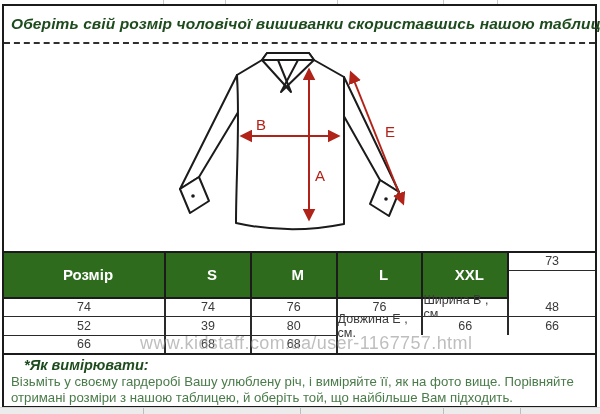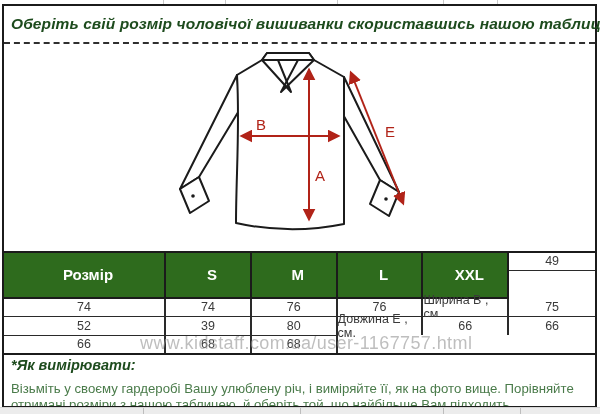--- a/index.html
+++ b/index.html
@@ -55,24 +55,24 @@
     border-right:2px solid #2a2a2a;border-bottom:1.5px solid #2a2a2a;
   }
   .size-table .hcell:nth-child(6n),.size-table .cell:nth-child(6n){border-right:none;}
   .size-table .cell.last-row{border-bottom:none;}
 
   .footer{
     flex:0 0 auto;height:49px;padding:2px 7px 0 7px;border-top:2px solid var(--border-dark);
     background:#fff;overflow:hidden;
   }
   .footer .footer-heading{
-    color:var(--title-green);font-weight:bold;font-style:italic;font-size:14.5px;line-height:17px;
+    color:var(--title-green);font-weight:bold;font-style:italic;font-size:14.5px;line-height:17px;margin-left:13px;
   }
   .footer .footer-body{
-    color:var(--footer-green);font-size:13.2px;line-height:15.5px;margin-top:7px;
+    color:var(--footer-green);font-size:13.2px;line-height:15.5px;margin-top:0;
   }
   .watermark{
     position:absolute;left:140px;top:333px;z-index:5;pointer-events:none;
     color:rgba(150,150,150,.62);font-size:18px;letter-spacing:.4px;white-space:nowrap;
   }
 </style>
 </head>
 <body>
 
 <div class="top-strip">
@@ -127,28 +127,28 @@
   </div>
 
   <div class="size-table">
 
     <div class="hcell">Розмір</div>
     <div class="hcell">S</div>
     <div class="hcell">M</div>
     <div class="hcell">L</div>
     <div class="hcell">XXL</div>
 
-    <div class="cell">49</div>
+    <div class="cell">73</div>
     <div class="cell">74</div>
     <div class="cell">74</div>
     <div class="cell">76</div>
     <div class="cell">76</div>
 
     <div class="cell">Ширина B , см.</div>
-    <div class="cell">75</div>
+    <div class="cell">48</div>
     <div class="cell">52</div>
     <div class="cell">39</div>
     <div class="cell">80</div>
 
     <div class="cell last-row">Довжина E , см.</div>
     <div class="cell last-row">66</div>
     <div class="cell last-row">66</div>
     <div class="cell last-row">66</div>
     <div class="cell last-row">68</div>
     <div class="cell last-row">68</div>

